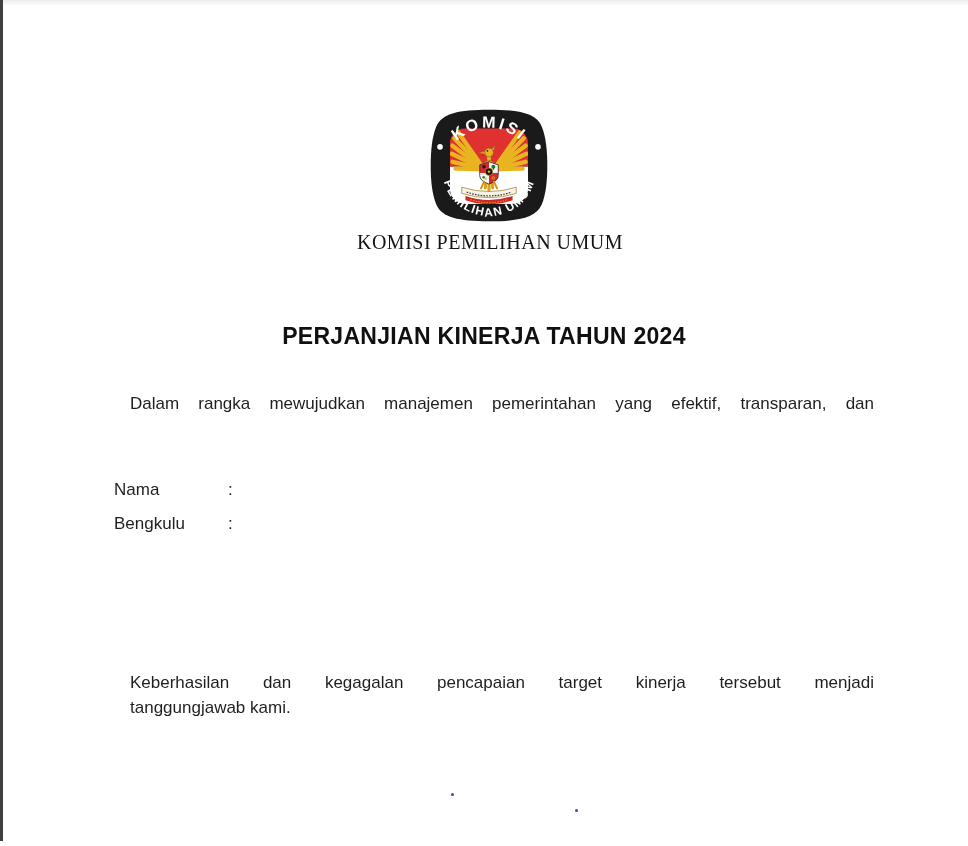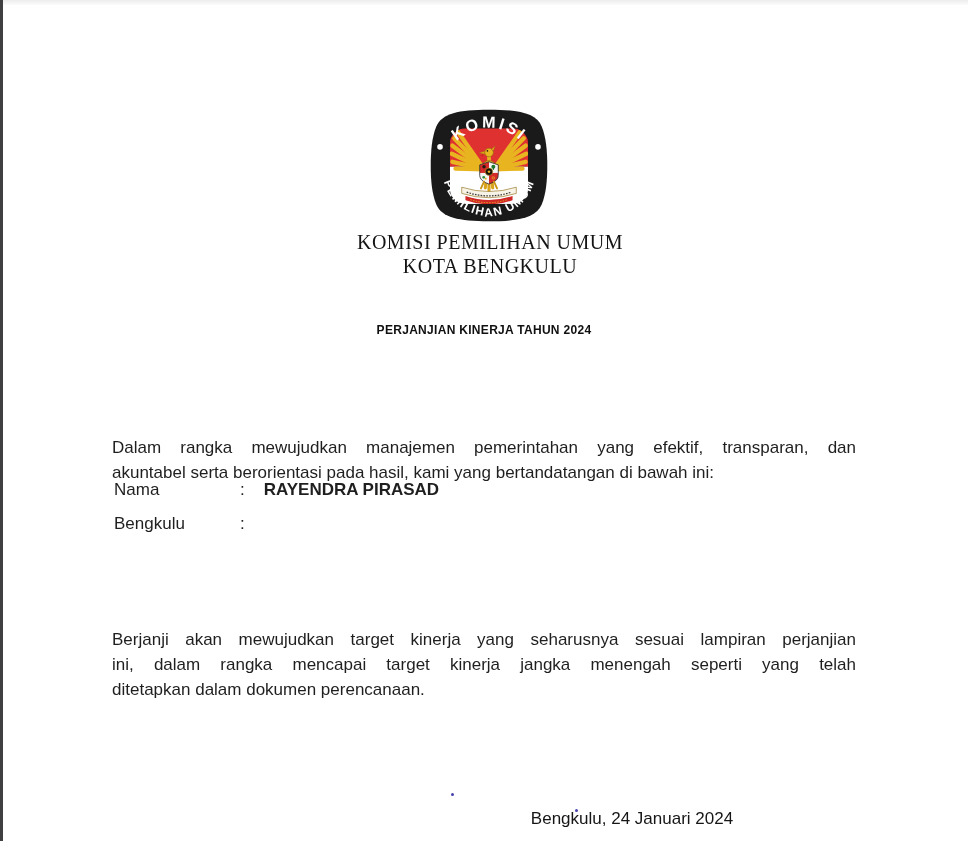--- a/index.html
+++ b/index.html
@@ -31,36 +31,36 @@
     position: absolute; top: 230px; left: 0; width: 100%;
     box-sizing: border-box; padding-left: 12px;
     text-align: center;
     font-family: "Liberation Serif", serif;
     font-size: 20px; line-height: 24px;
     letter-spacing: 0.5px; color: #141414;
   }
   .title {
     position: absolute; top: 323px; left: 0; width: 100%;
     text-align: center;
-    font-size: 12px; font-weight: bold;
+    font-size: 23px; font-weight: bold;
     letter-spacing: 0.3px; color: #101010;
   }
   .para {
-    position: absolute; left: 112px; width: 744px;
-    font-size: 17px; line-height: 25px; margin-top: 44px;
+    position: absolute; left: 130px; width: 744px;
+    font-size: 17px; line-height: 25px;
   }
   .para .jl { text-align: justify; text-align-last: justify; }
   #para1 { top: 391px; }
   #para2 { top: 583px; }
   #para3 { top: 670px; }
   .fields {
     position: absolute; left: 114px; top: 477px; width: 744px;
     font-size: 17px;
   }
-  .frow { display: flex; line-height: 25px; margin-bottom: 9px; gap: 12px; }
+  .frow { display: flex; line-height: 25px; margin-bottom: 9px; }
   .flabel { width: 114px; flex: 0 0 114px; }
   .fsep { margin-right: 7px; }
   .frow.bold-value .fvalue { font-weight: bold; }
   .date {
     position: absolute; top: 809px; left: 632px;
     transform: translateX(-50%);
     font-size: 17px; white-space: nowrap; color: #161616;
   }
   .speck {
     position: absolute; width: 3px; height: 3px;
@@ -163,47 +163,42 @@
         <textPath href="#arcBottom" startOffset="50%" text-anchor="middle">PEMILIHAN UMUM</textPath>
       </text>
 
       <circle cx="21" cy="64" r="4.5" fill="#ffffff"></circle>
       <circle cx="179" cy="64" r="4.5" fill="#ffffff"></circle>
     </svg>
   </div>
 
   <div class="org">
     <div>KOMISI PEMILIHAN UMUM</div>
-    <div>KOTA BENGKULU</div>
   </div>
 
   <div class="title">PERJANJIAN KINERJA TAHUN 2024</div>
 
   <div class="para" id="para1">
     <div class="jl">Dalam rangka mewujudkan manajemen pemerintahan yang efektif, transparan, dan</div>
-    <div>akuntabel serta berorientasi pada hasil, kami yang bertandatangan di bawah ini:</div>
   </div>
 
   <div class="fields">
     <div class="frow bold-value">
       <div class="flabel">Nama</div>
       <div class="fsep">:</div>
-      <div class="fvalue">RAYENDRA PIRASAD</div>
     </div>
     <div class="frow">
       <div class="flabel">Bengkulu</div>
       <div class="fsep">:</div>
     </div>
   </div>
 
-  <div class="para" id="para2">
-    <div class="jl">Berjanji akan mewujudkan target kinerja yang seharusnya sesuai  lampiran perjanjian</div>
-    <div class="jl">ini, dalam rangka mencapai target kinerja jangka menengah seperti yang telah</div>
-    <div>ditetapkan dalam dokumen perencanaan.</div>
-  </div>
-
+
+  <div class="para" id="para3">
+    <div class="jl">Keberhasilan dan kegagalan pencapaian target kinerja tersebut menjadi</div>
+    <div>tanggungjawab kami.</div>
+  </div>
 
   <div class="speck" id="speck1"></div>
   <div class="speck" id="speck2"></div>
 
-  <div class="date">Bengkulu, 24 Januari 2024</div>
 
 </div>
 
 </body></html>

